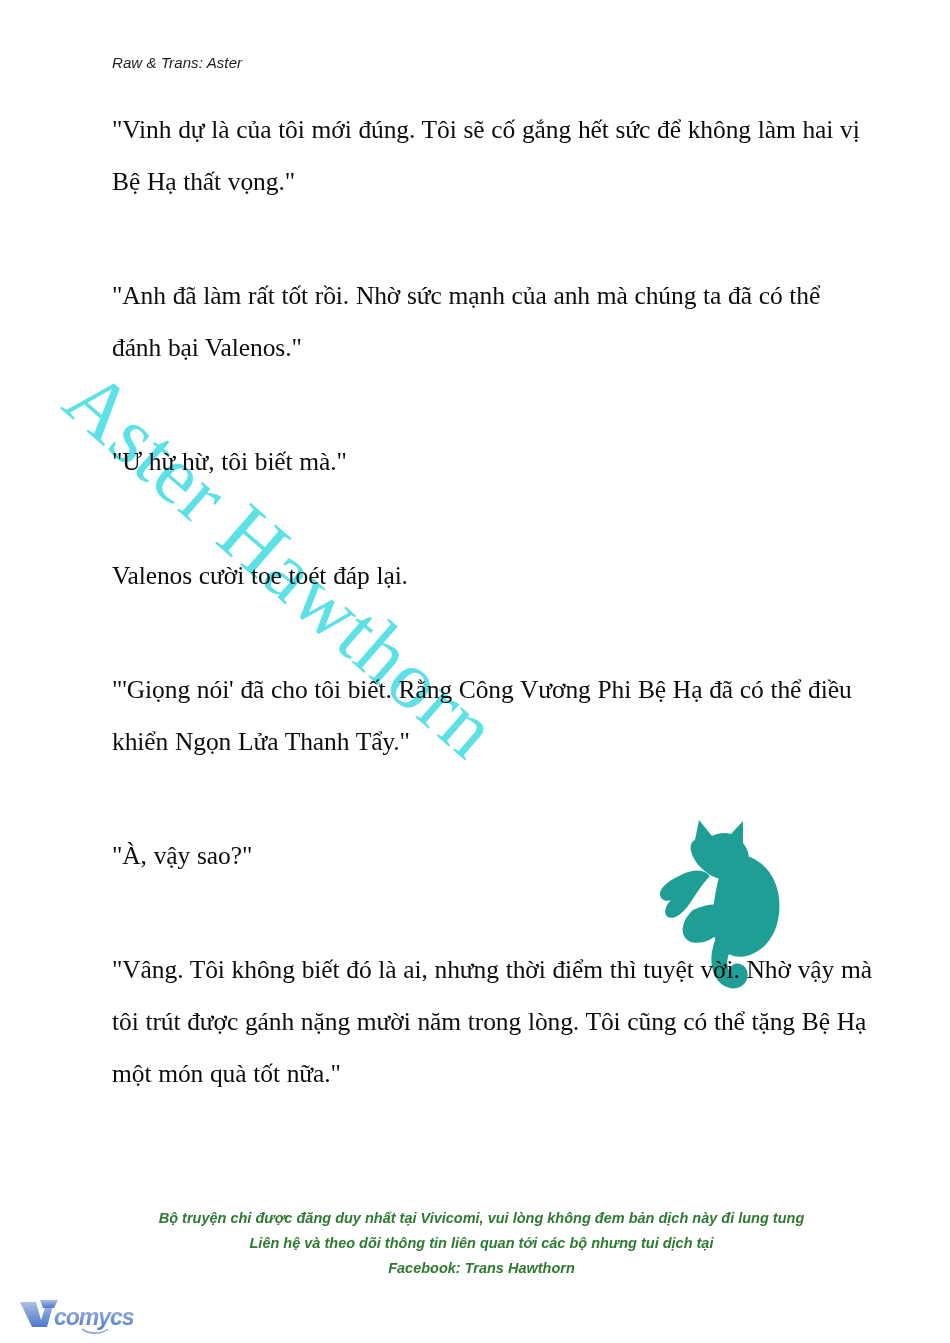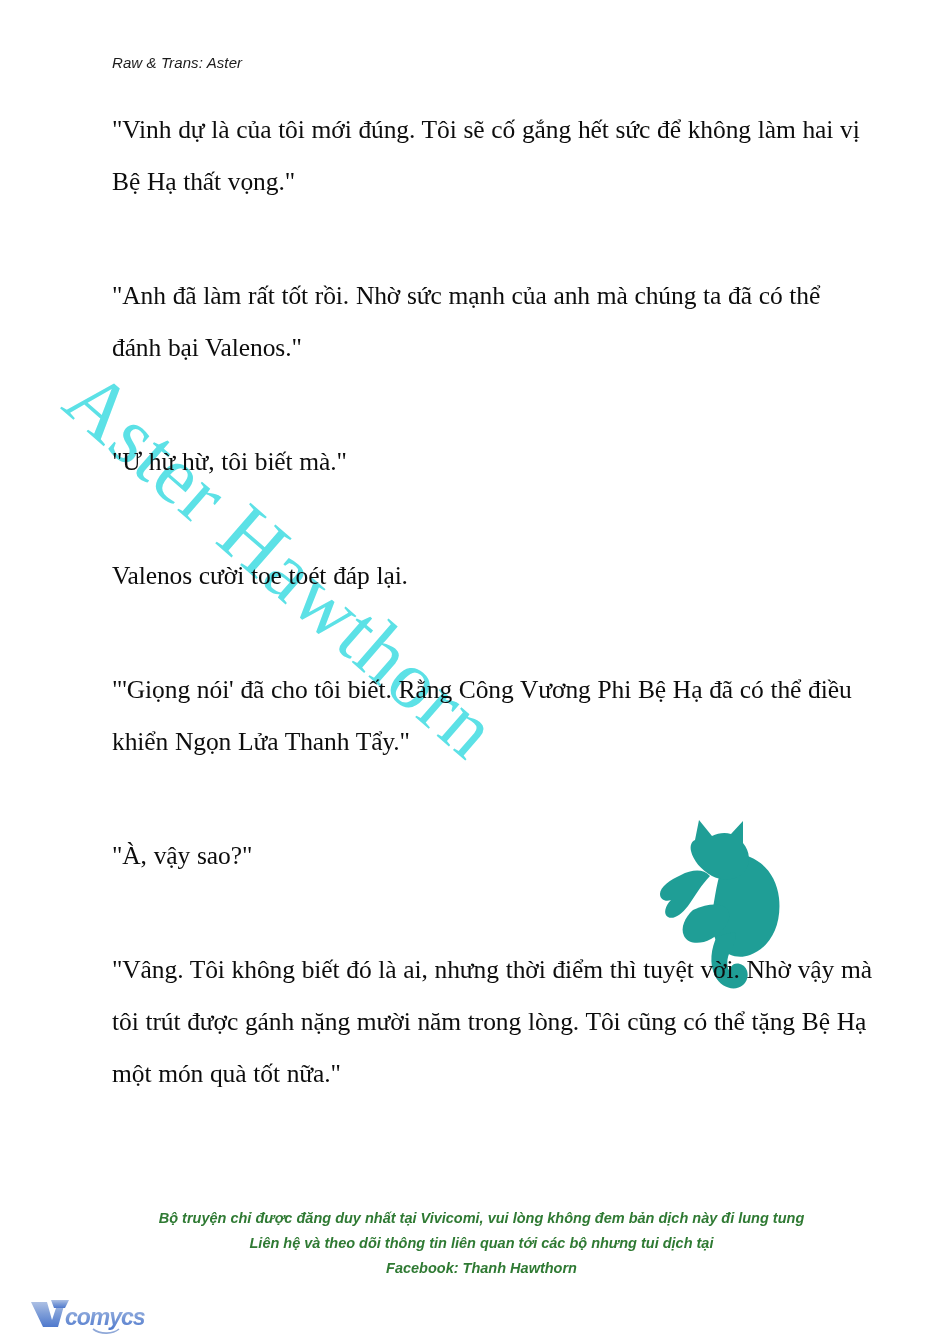--- a/index.html
+++ b/index.html
@@ -102,21 +102,21 @@
     font-weight: bold;
     font-size: 14.5px;
     color: #2f7a33;
     line-height: 25px;
     white-space: nowrap;
   }
 
   
   #site-logo {
     position: absolute;
-    left: 25px;
+    left: 14px;
     bottom: 4px;
     width: 135px;
     height: 50px;
     z-index: 5;
   }
   #site-logo svg { display: block; }
 </style>
 </head>
 <body>
 
@@ -179,21 +179,21 @@
     <p class="story-paragraph">"Ư hừ hừ, tôi biết mà."</p>
     <p class="story-paragraph">Valenos cười toe toét đáp lại.</p>
     <p class="story-paragraph">"'Giọng nói' đã cho tôi biết. Rằng Công Vương Phi Bệ Hạ đã có thể điều khiển Ngọn Lửa Thanh Tẩy."</p>
     <p class="story-paragraph">"À, vậy sao?"</p>
     <p class="story-paragraph">"Vâng. Tôi không biết đó là ai, nhưng thời điểm thì tuyệt vời. Nhờ vậy mà tôi trút được gánh nặng mười năm trong lòng. Tôi cũng có thể tặng Bệ Hạ một món quà tốt nữa."</p>
   </div>
 
   <div id="footer-notice">
     <div class="notice-line">Bộ truyện chỉ được đăng duy nhất tại Vivicomi, vui lòng không đem bản dịch này đi lung tung</div>
     <div class="notice-line">Liên hệ và theo dõi thông tin liên quan tới các bộ nhưng tui dịch tại</div>
-    <div class="notice-line">Facebook: Thanh Hawthorn</div>
+    <div class="notice-line">Facebook: Trans Hawthorn</div>
   </div>
 
   <div id="site-logo">
     <svg viewBox="0 0 135 50" width="135" height="50" aria-hidden="true">
       <defs>
         <linearGradient id="lg" x1="0" y1="0" x2="0" y2="1">
           <stop offset="0%" stop-color="#adc0e4"></stop>
           <stop offset="45%" stop-color="#7f9ed8"></stop>
           <stop offset="100%" stop-color="#4f79cd"></stop>
         </linearGradient>

